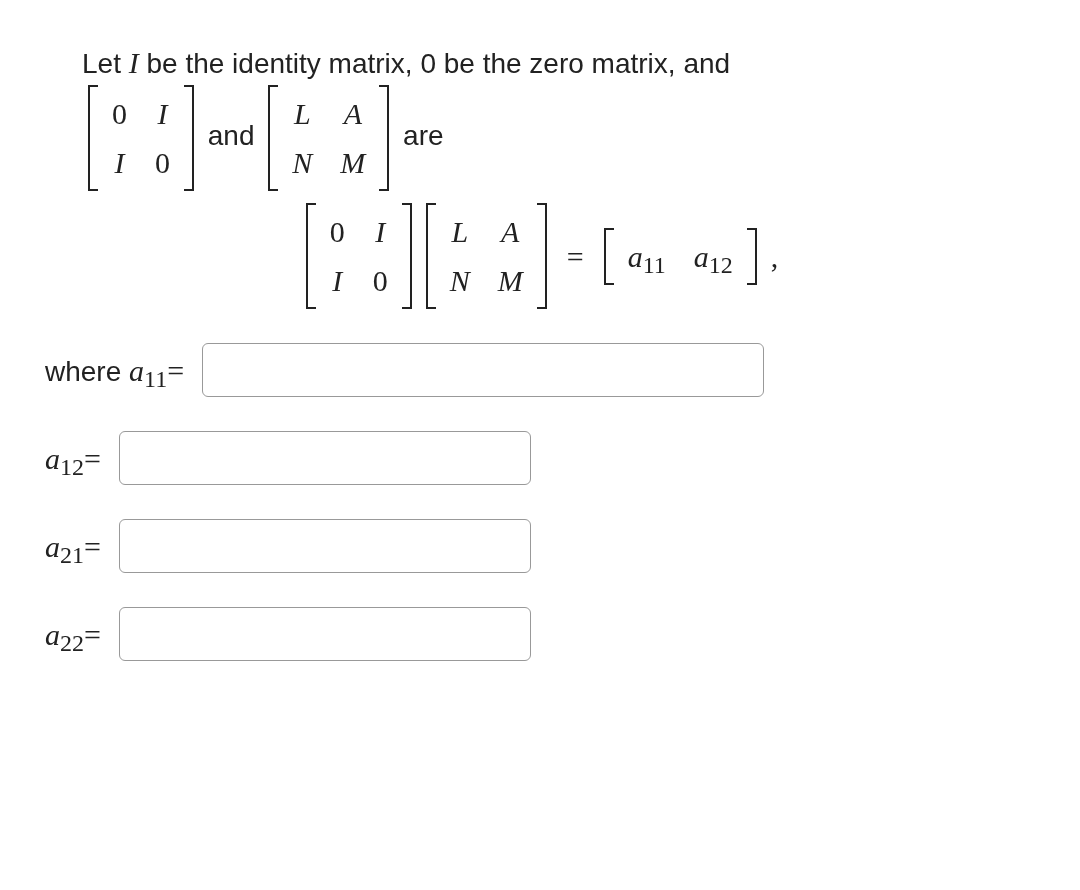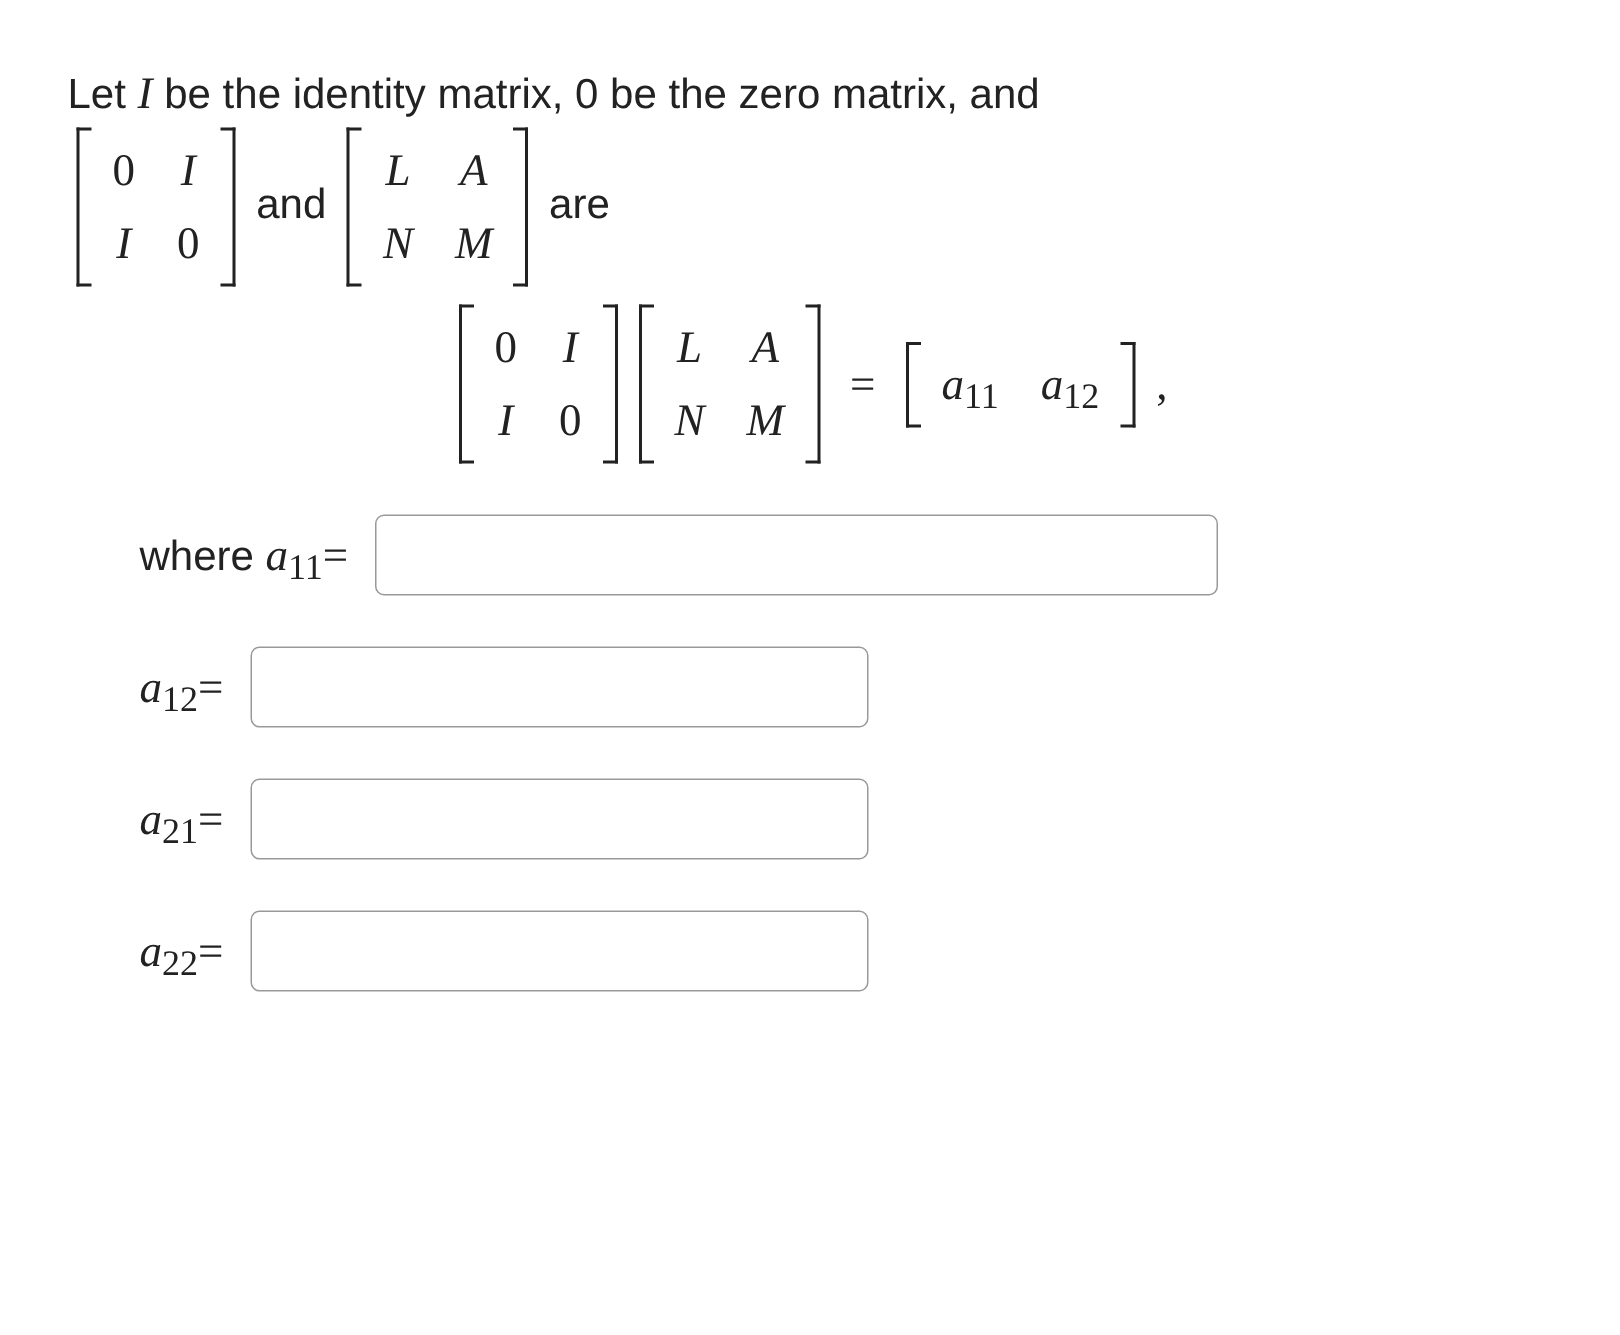--- a/index.html
+++ b/index.html
@@ -54,31 +54,31 @@
   .eqline {
     display: flex;
     align-items: center;
     justify-content: center;
     margin: 12px 0 30px 0;
     gap: 6px;
     flex-wrap: wrap;
   }
   .flowtext {
     display: block;
+    margin-left: 37px;
   }
   .flowtext .bmatrix { margin: 0 6px; }
   .answer-row {
     display: flex;
     align-items: center;
     margin: 34px 0;
   }
   .answer-row .label {
     display: inline-flex;
     align-items: baseline;
-    margin-left: 48px;
   }
   .answer-input {
     height: 52px;
     width: 390px;
     border: 1px solid #999;
     border-radius: 6px;
     font-size: 26px;
     padding: 0 10px;
     margin-left: 18px;
     background: #fff;

